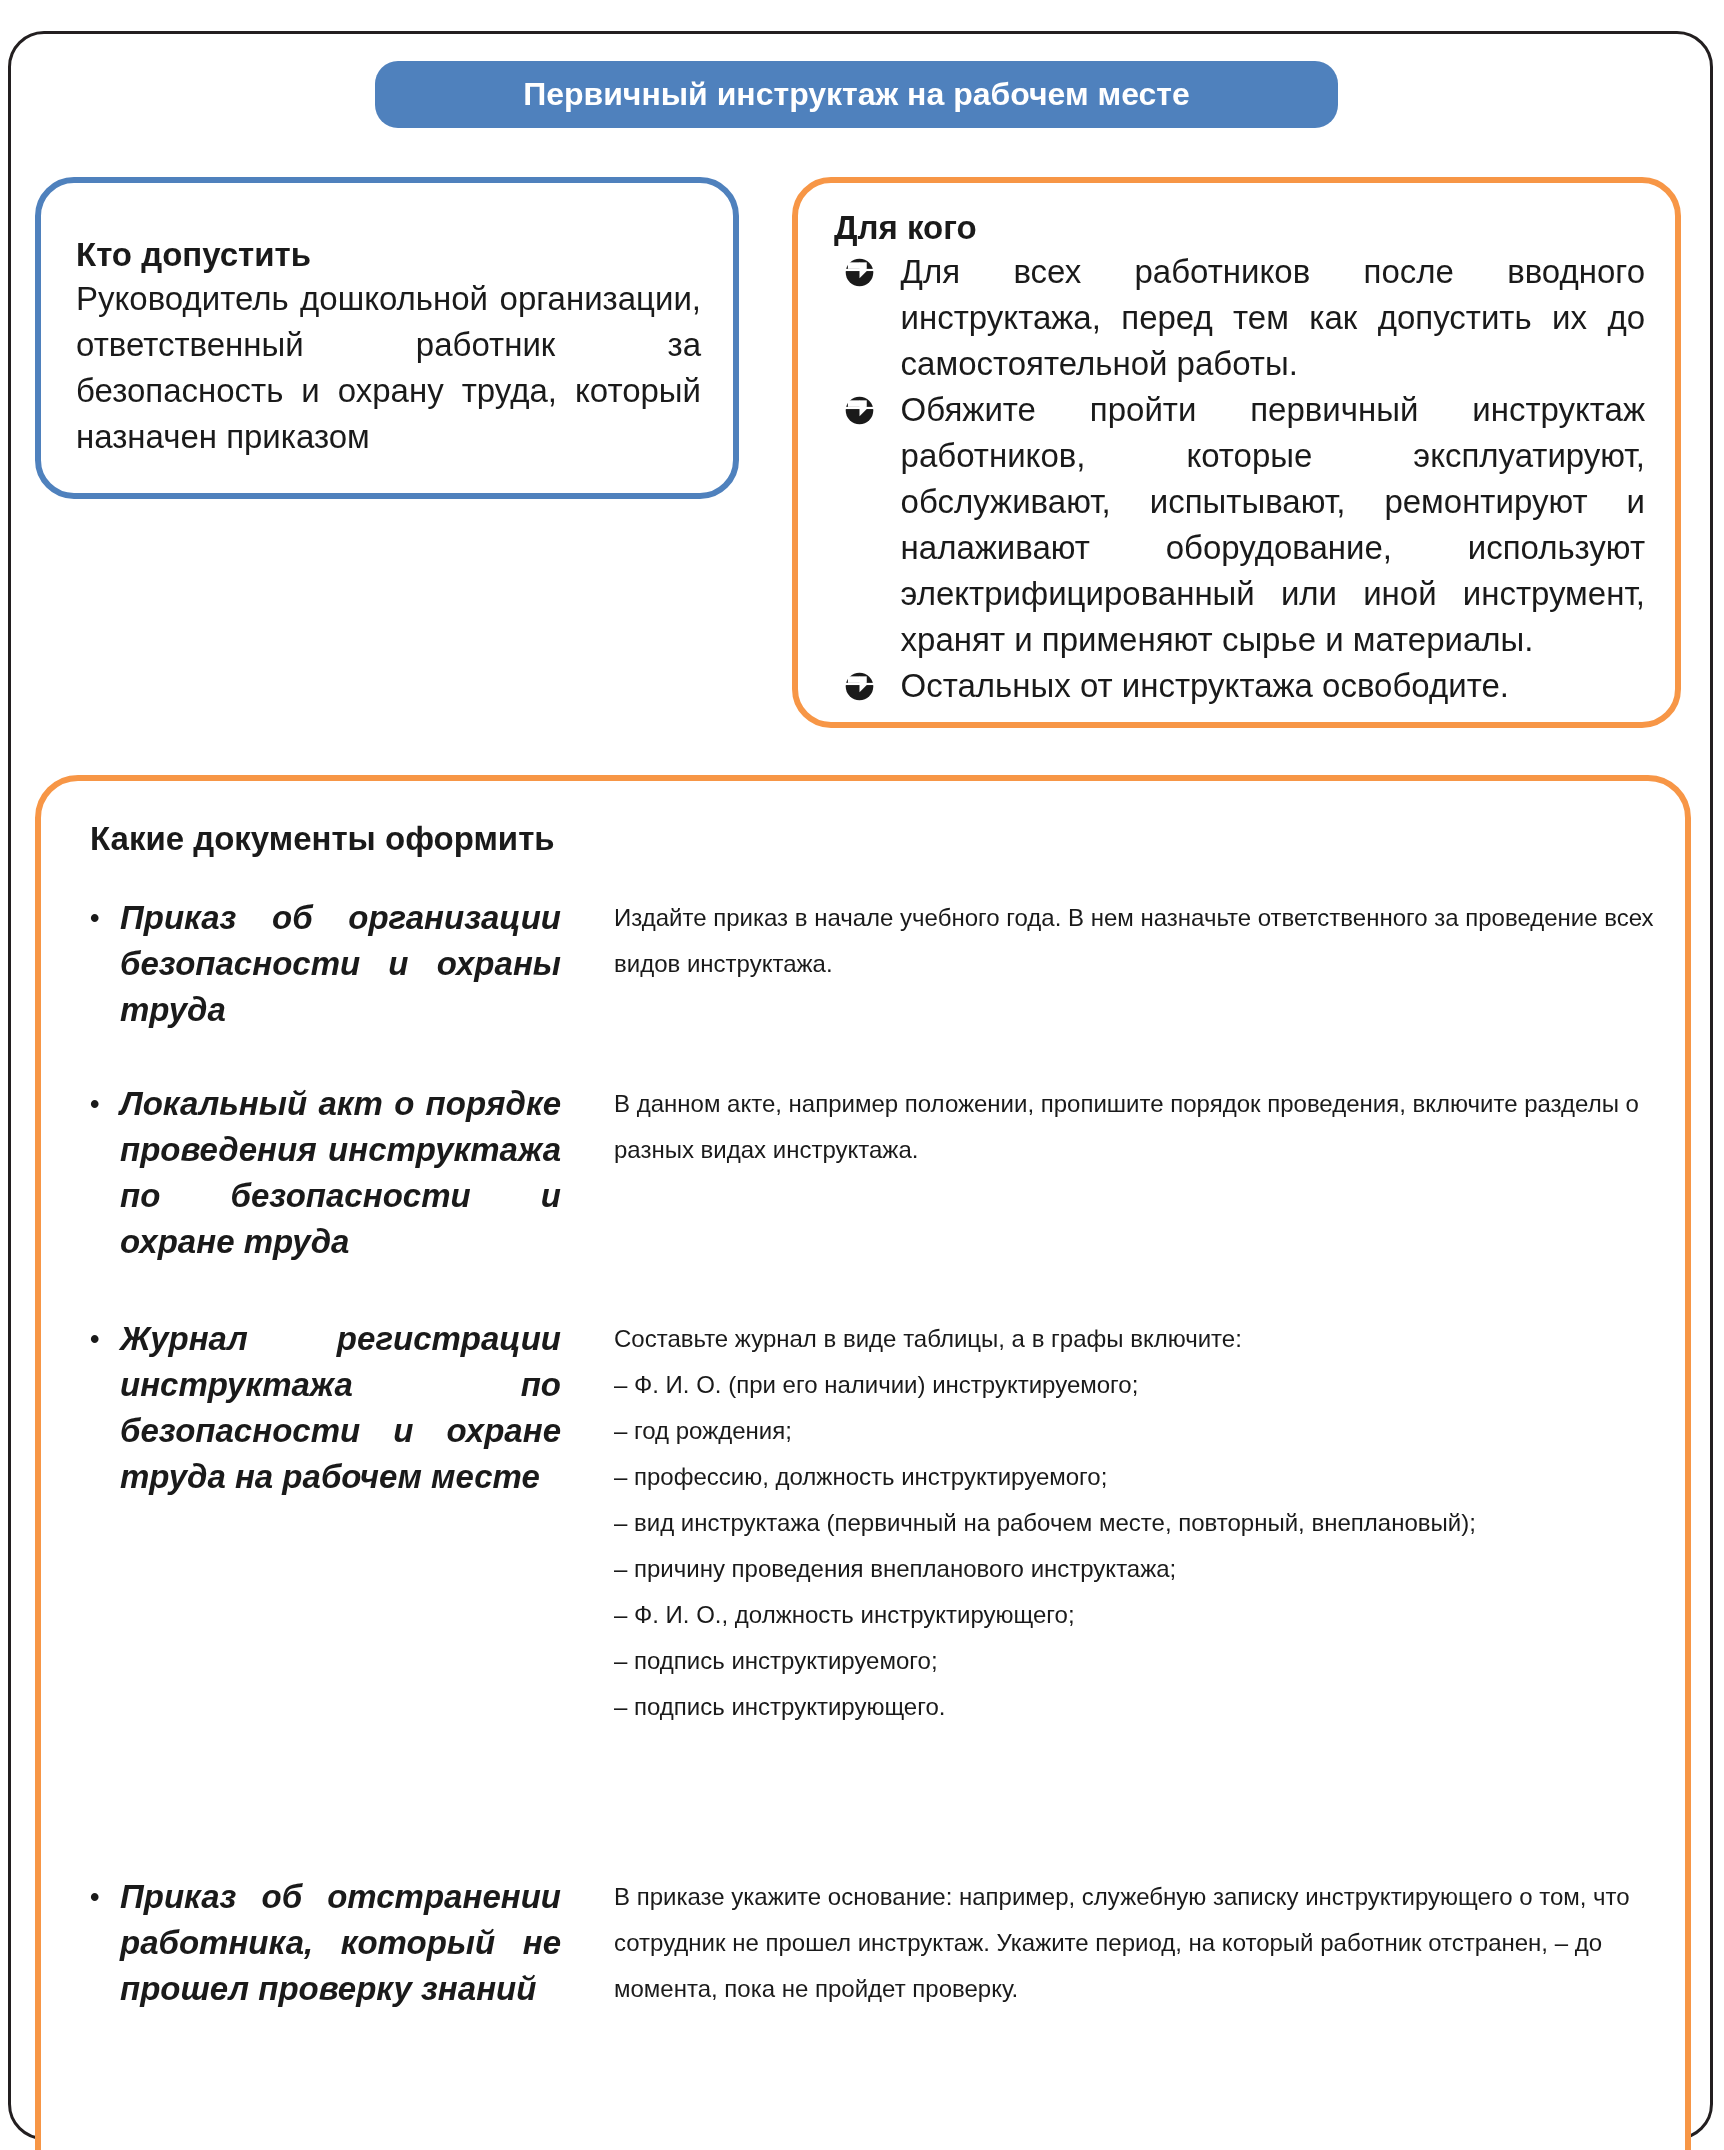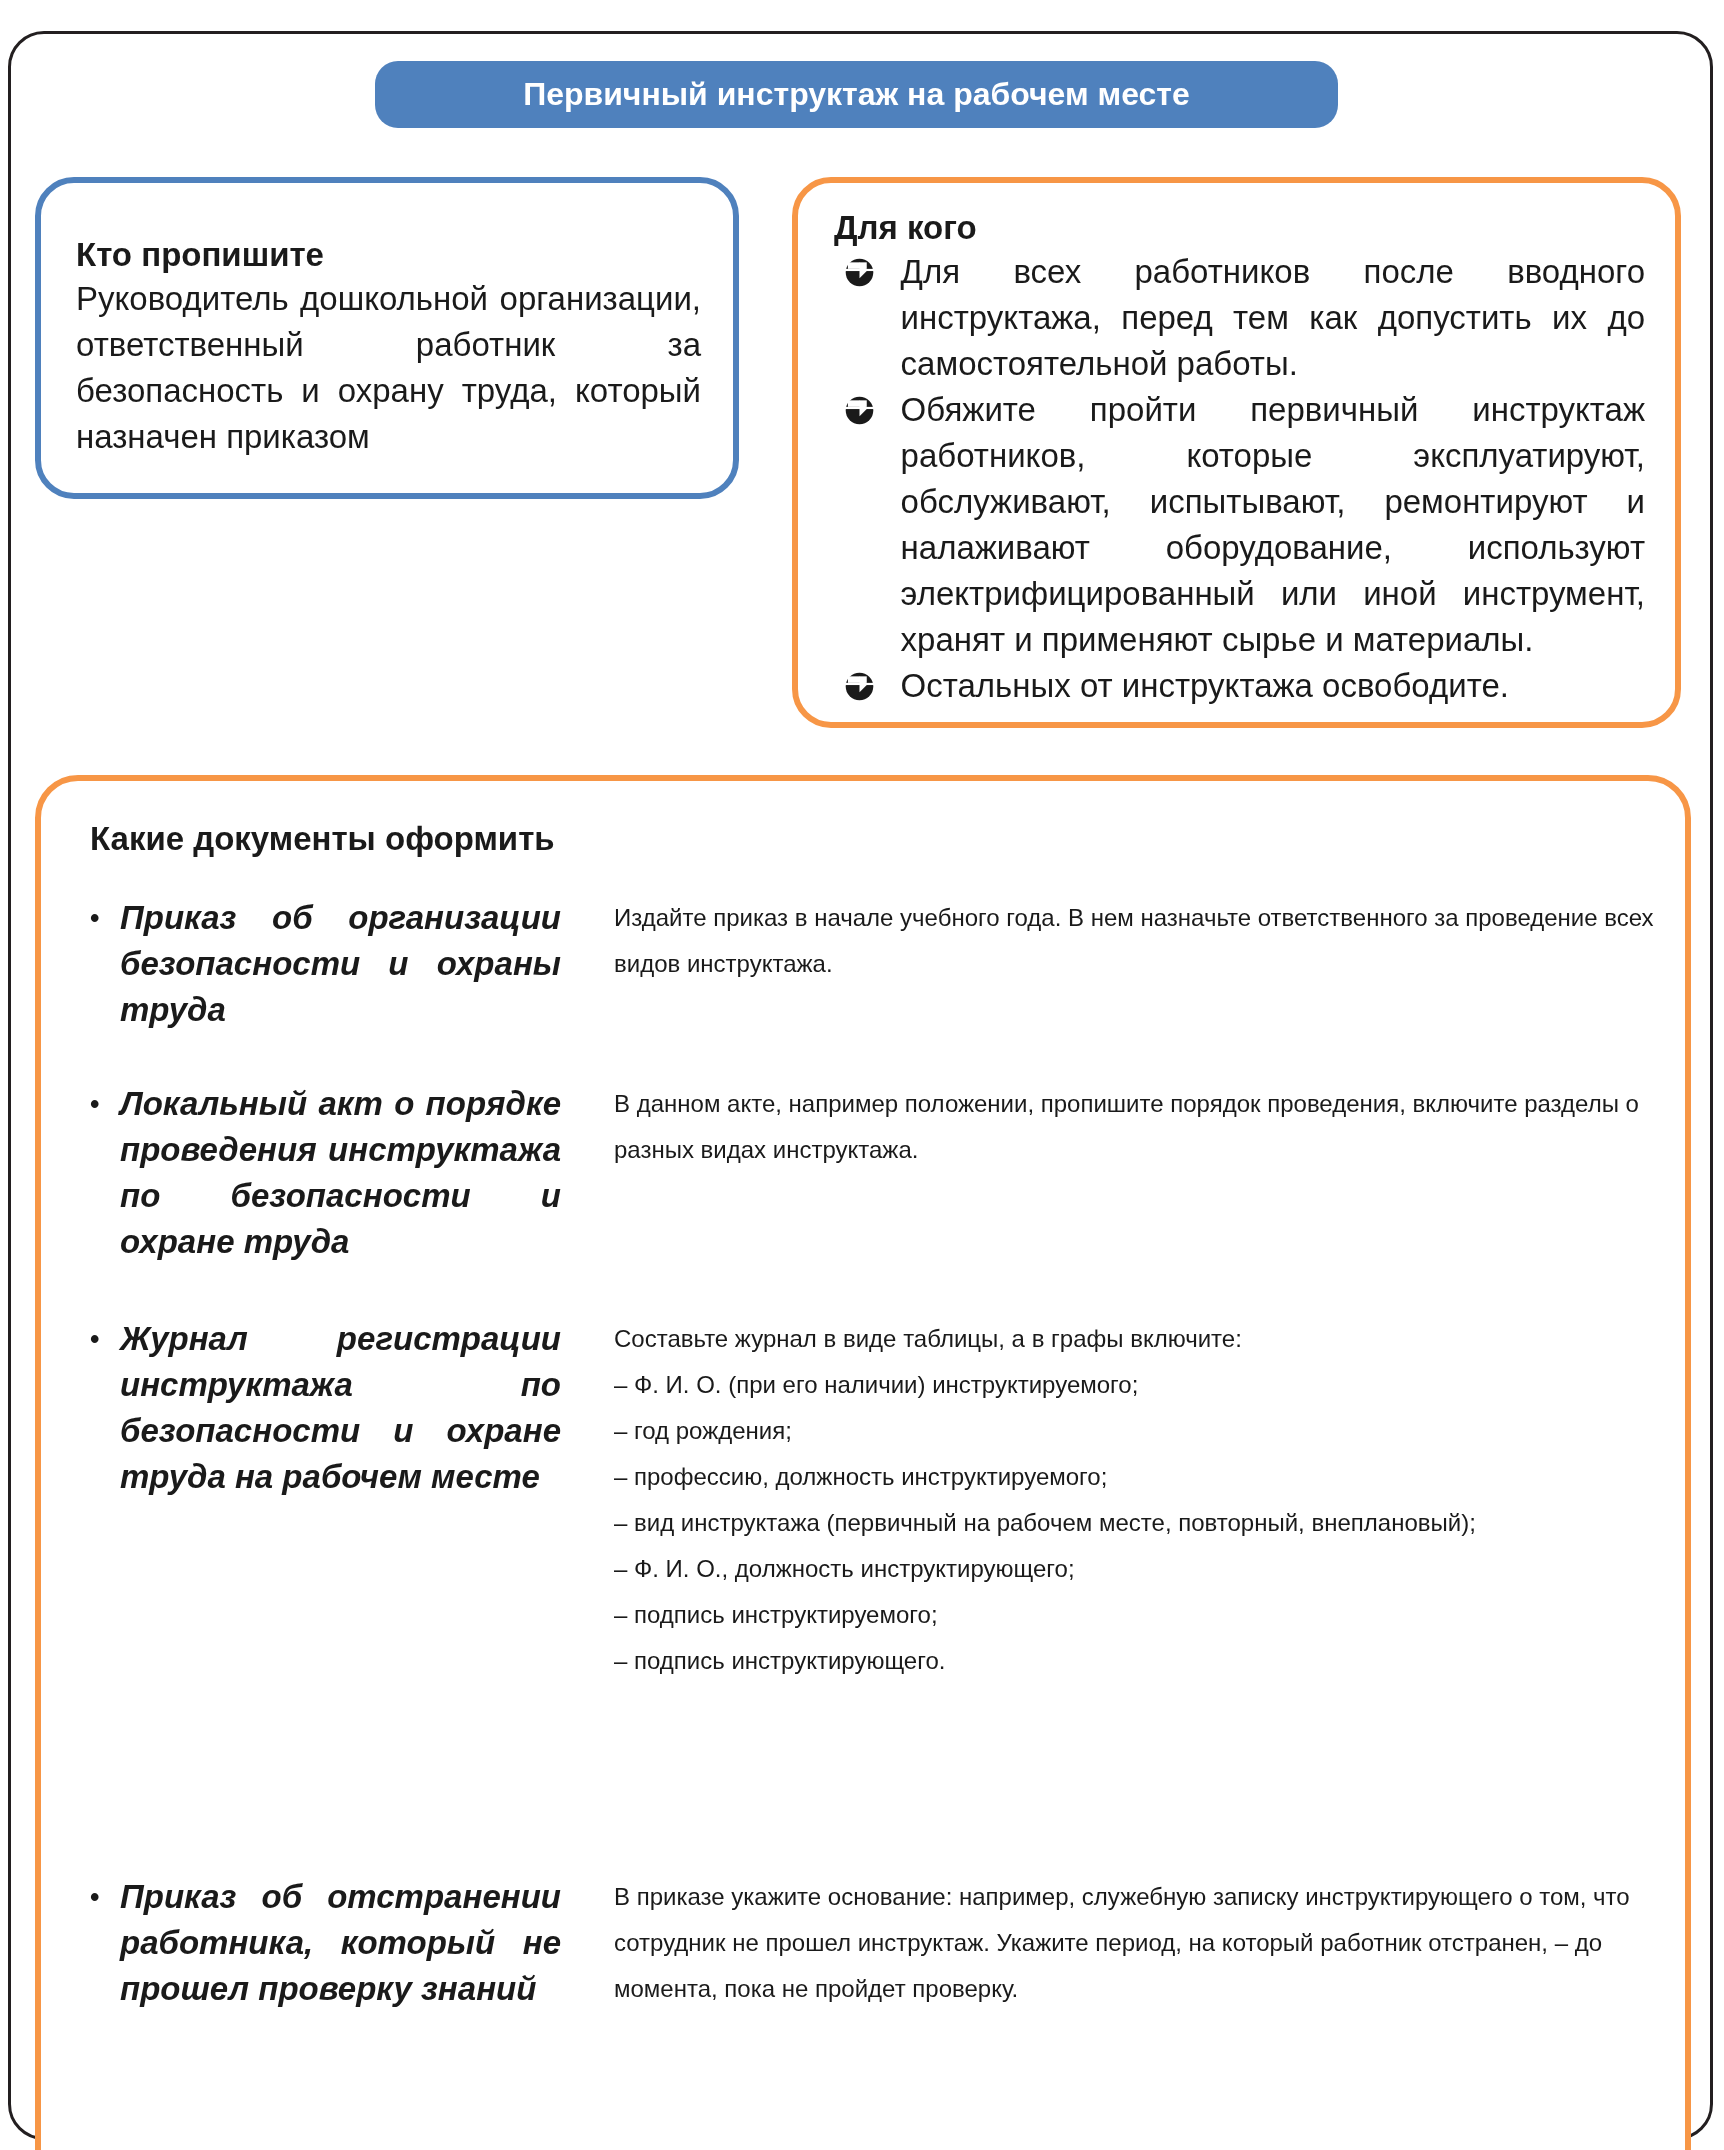--- a/index.html
+++ b/index.html
@@ -151,21 +151,21 @@
 </head>
 <body>
 
 <div class="outer-frame"></div>
 
 <div class="title-pill">
   <span>Первичный инструктаж на рабочем месте</span>
 </div>
 
 <section class="box box-who">
-  <h2 class="heading">Кто пропишите</h2>
+  <h2 class="heading">Кто допустить</h2>
   <p class="para">Руководитель дошкольной организации, ответственный работник за безопасность и охрану труда, который назначен приказом</p>
 </section>
 
 <section class="box box-for">
   <h2 class="heading">Для кого</h2>
   <ul class="for-list">
     <li class="for-item">
       <svg class="arrow-bullet" viewBox="0 0 40 40">
         <circle cx="20" cy="20" r="19" fill="#1a1a1a"></circle>
         <rect x="4" y="6" width="26" height="9" fill="#ffffff"></rect>
@@ -222,20 +222,21 @@
     <div class="doc-left">
       <span class="doc-bullet">•</span>
       <span class="doc-name">Журнал регистрации инструктажа по безопасности и охране труда на рабочем месте</span>
     </div>
     <div class="doc-right">
       <span class="line">Составьте журнал в виде таблицы, а в графы включите:</span>
       <span class="line">– Ф. И. О. (при его наличии) инструктируемого;</span>
       <span class="line">– год рождения;</span>
       <span class="line">– профессию, должность инструктируемого;</span>
       <span class="line">– вид инструктажа (первичный на рабочем месте, повторный, внеплановый);</span>
+      <span class="line">– причину проведения внепланового инструктажа;</span>
       <span class="line">– Ф. И. О., должность инструктирующего;</span>
       <span class="line">– подпись инструктируемого;</span>
       <span class="line">– подпись инструктирующего.</span>
     </div>
   </div>
 
   <div class="doc-row row-4">
     <div class="doc-left">
       <span class="doc-bullet">•</span>
       <span class="doc-name">Приказ об отстранении работника, который не прошел проверку знаний</span>

